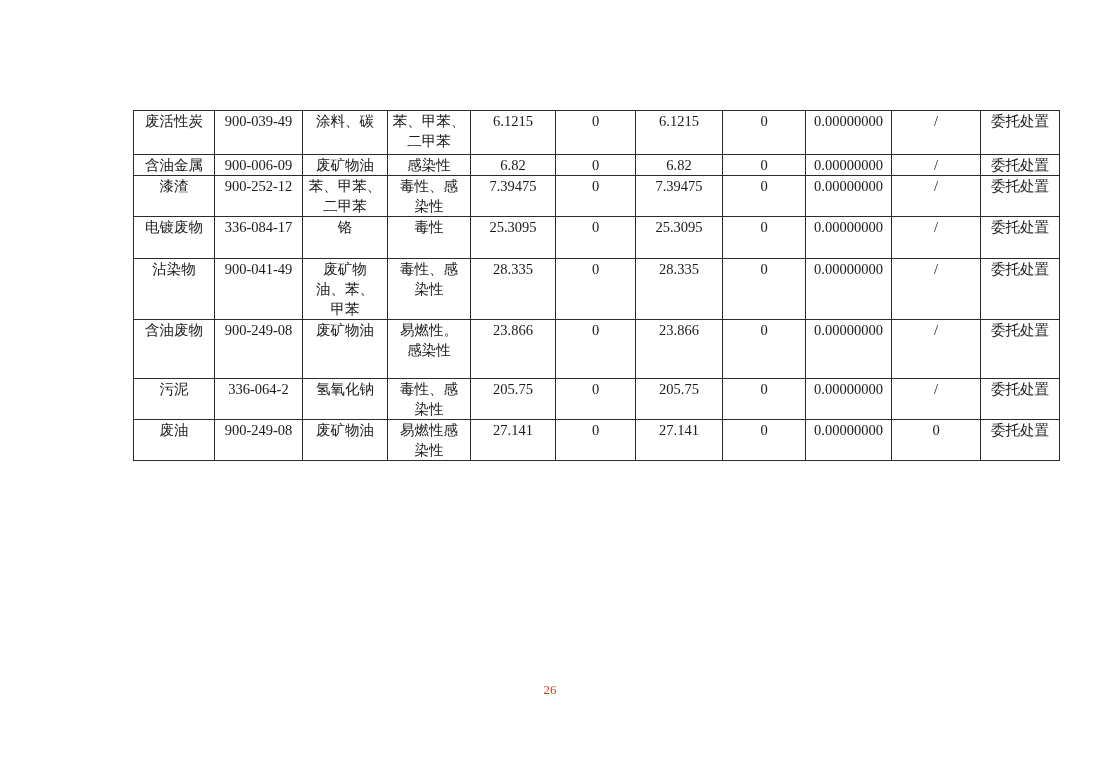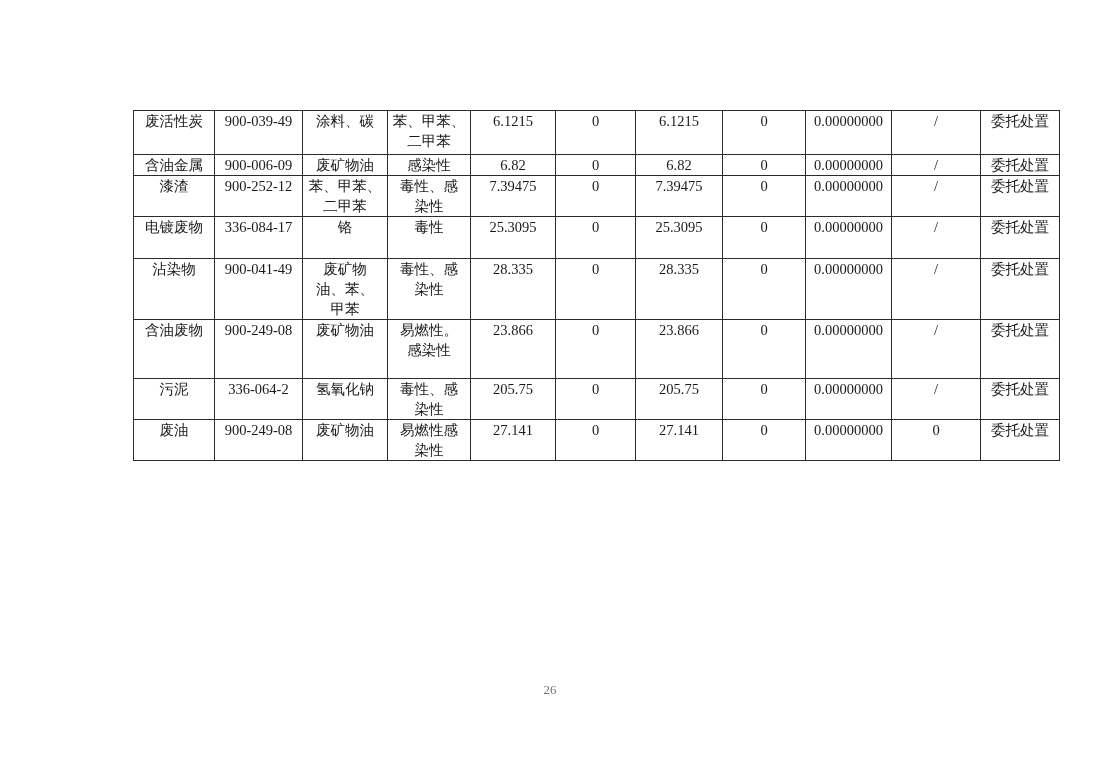--- a/index.html
+++ b/index.html
@@ -53,21 +53,21 @@
   table.waste-table tr:nth-child(8)  { height: 41px; }
   table.waste-table tr:nth-child(9)  { height: 40px; }
   table.waste-table tr:nth-child(10) { height: 42px; font-weight: bold; }
   .page-number {
     position: absolute;
     top: 682px;
     left: 0;
     width: 1100px;
     text-align: center;
     font-size: 13px;
-    color: #737373;
+    color: #c2410c;
   }
 </style>
 </head>
 <body>
 
 <div class="page">
 
   <table class="waste-table">
     <colgroup>
       <col style="width:81px">

